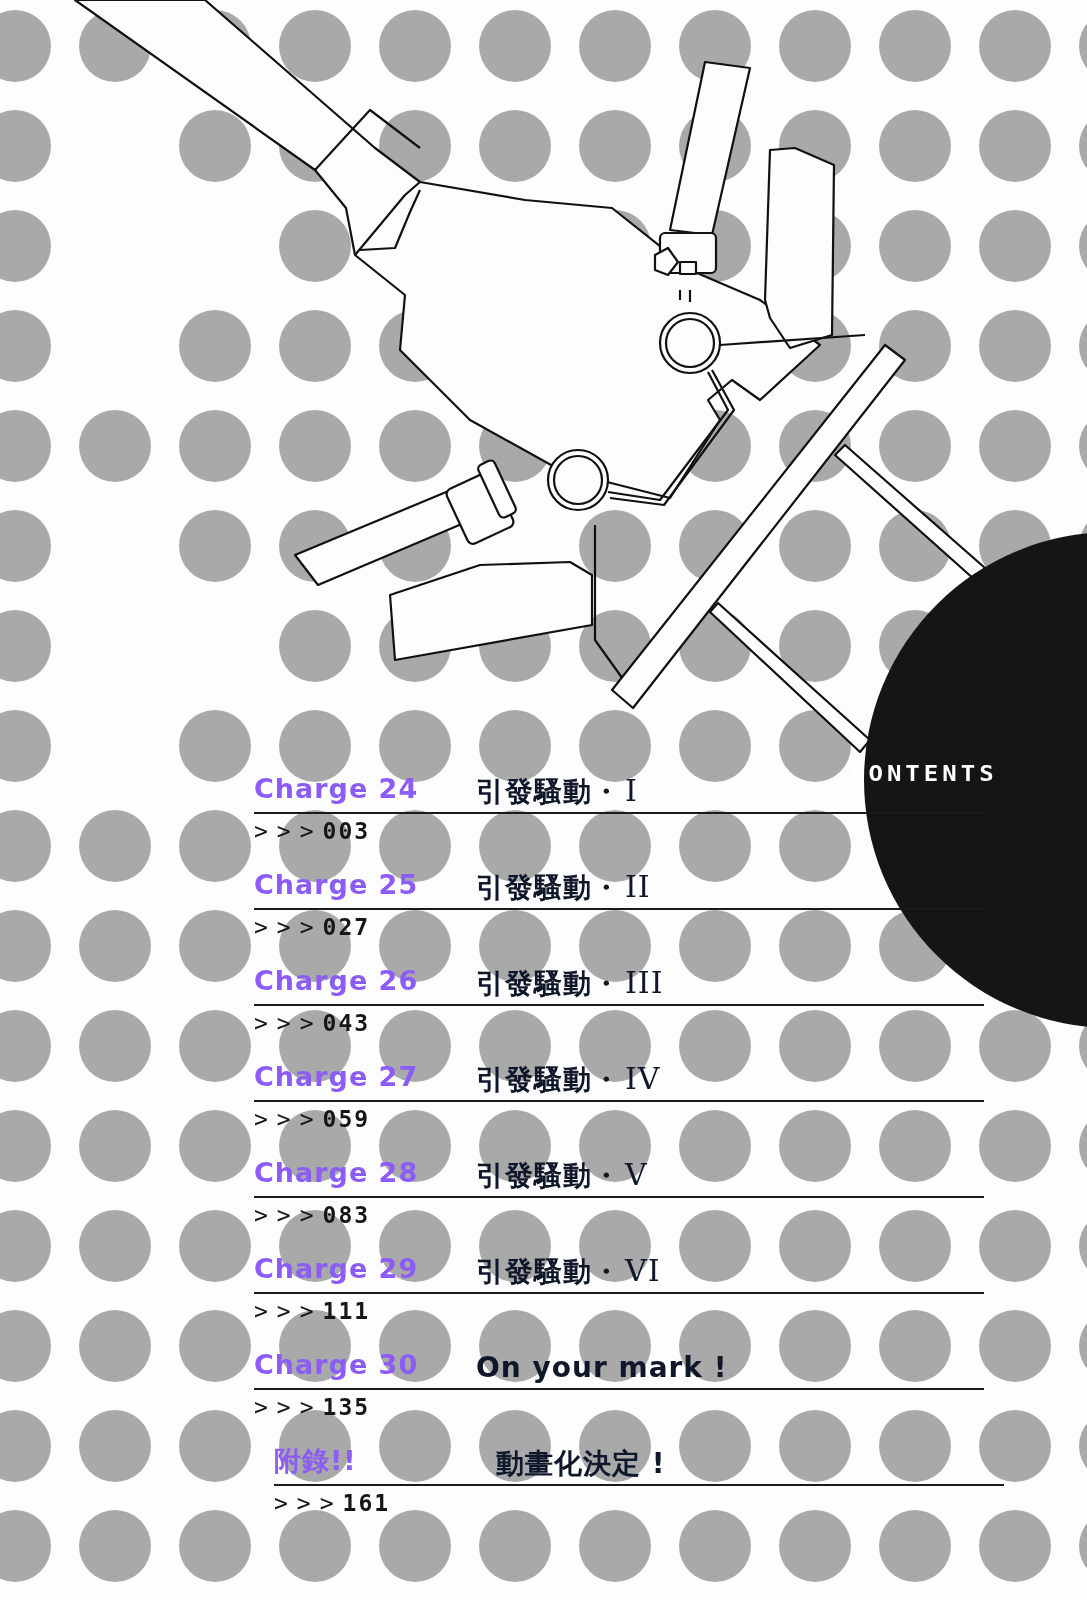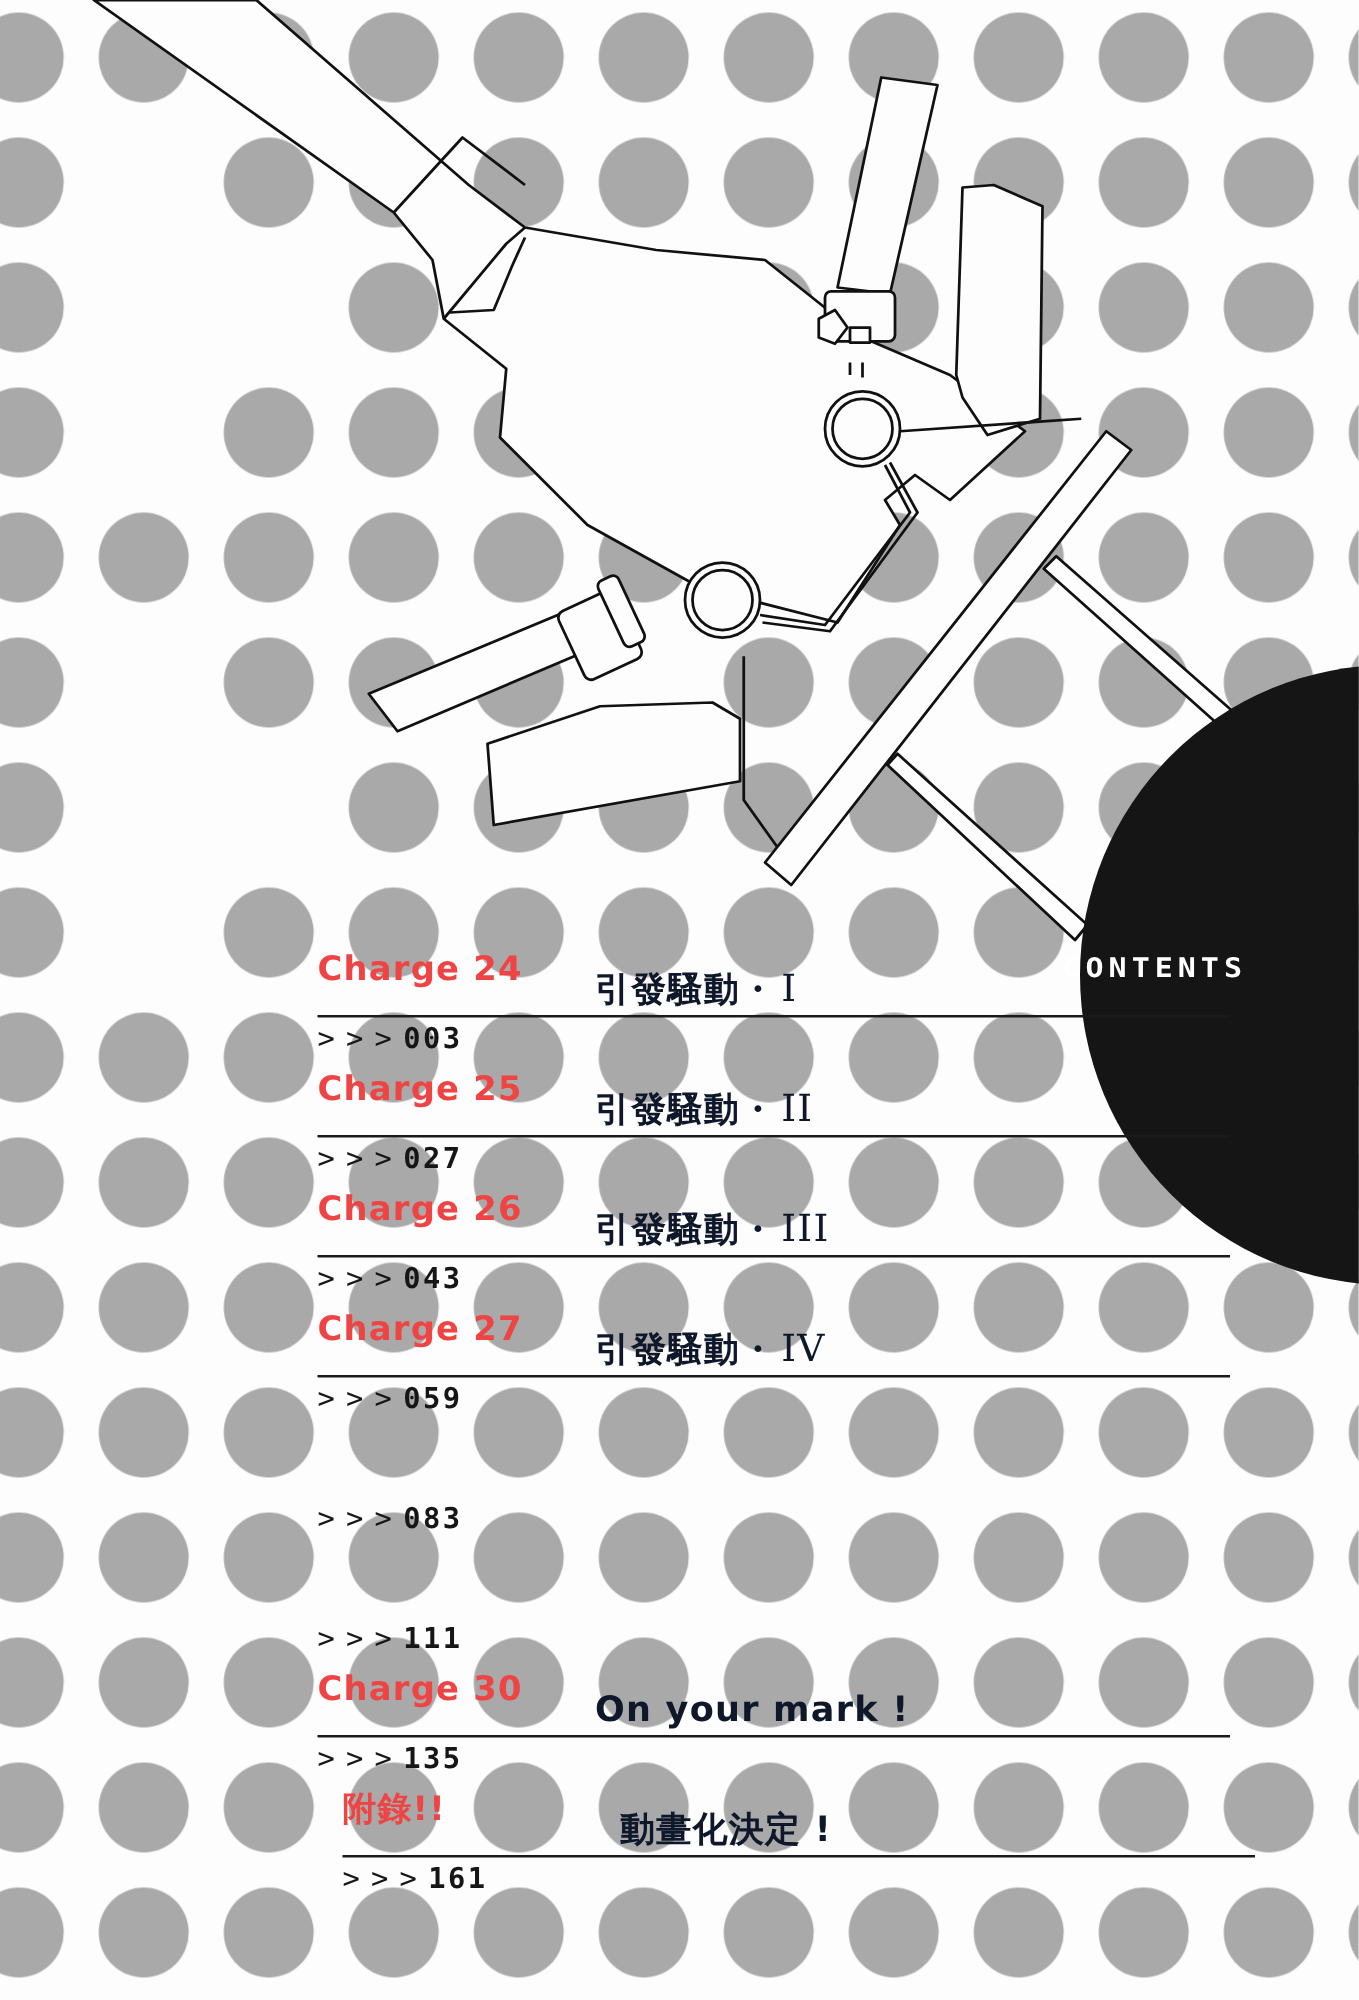--- a/index.html
+++ b/index.html
@@ -18,22 +18,22 @@
     }
     .toc { position: absolute; left: 254px; top: 0; width: 730px; }
     .entry { position: absolute; left: 0; width: 730px; height: 96px; }
     .entry .head {
       position: absolute; left: 0; top: 0; height: 40px; width: 730px;
       border-bottom: 2px solid #1a1a1a;
       display: flex; align-items: flex-end;
     }
     .entry .chap {
       font-family: "DejaVu Sans", sans-serif; font-weight: bold;
-      font-size: 27px; color: #ef4444; letter-spacing: 1px;
-      width: 222px; line-height: 34px; padding-bottom: 19px;
+      font-size: 27px; color: #8b5cf6; letter-spacing: 1px;
+      width: 222px; line-height: 34px; padding-bottom: 6px;
     }
     .entry .title {
       font-family: "DejaVu Sans", sans-serif; font-weight: bold;
       font-size: 28px; color: #0f172a; line-height: 34px; padding-bottom: 3px;
       letter-spacing: 1px;
     }
     .entry .title .roman {
       font-family: "DejaVu Serif", serif; font-weight: normal; font-size: 30px;
       margin-left: 4px;
     }
@@ -146,24 +146,32 @@
 
   <div class="entry" style="top:1060px;">
     <div class="head">
       <span class="chap">Charge 27</span>
       <span class="title"><span>引發騷動・</span><span class="roman">IV</span></span>
     </div>
     <div class="page"><span class="arrows">&gt;&gt;&gt;</span><span>059</span></div>
   </div>
 
   <div class="entry" style="top:1156px;">
+    <div class="head">
+      <span class="chap">Charge 28</span>
+      <span class="title"><span>引發騷動・</span><span class="roman">V</span></span>
+    </div>
     <div class="page"><span class="arrows">&gt;&gt;&gt;</span><span>083</span></div>
   </div>
 
   <div class="entry" style="top:1252px;">
+    <div class="head">
+      <span class="chap">Charge 29</span>
+      <span class="title"><span>引發騷動・</span><span class="roman">VI</span></span>
+    </div>
     <div class="page"><span class="arrows">&gt;&gt;&gt;</span><span>111</span></div>
   </div>
 
   <div class="entry" style="top:1348px;">
     <div class="head">
       <span class="chap">Charge 30</span>
       <span class="title"><span>On your mark !</span><span class="roman"></span></span>
     </div>
     <div class="page"><span class="arrows">&gt;&gt;&gt;</span><span>135</span></div>
   </div>

